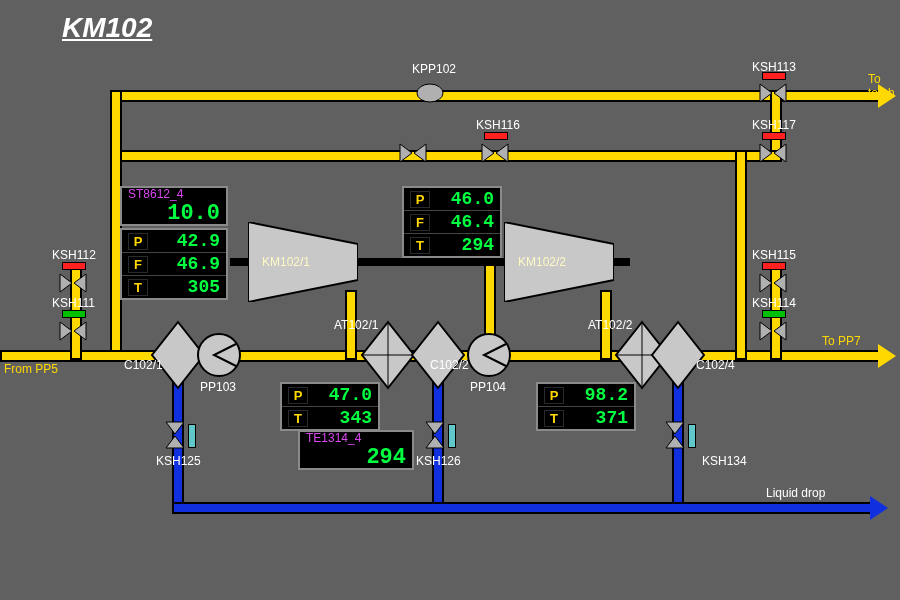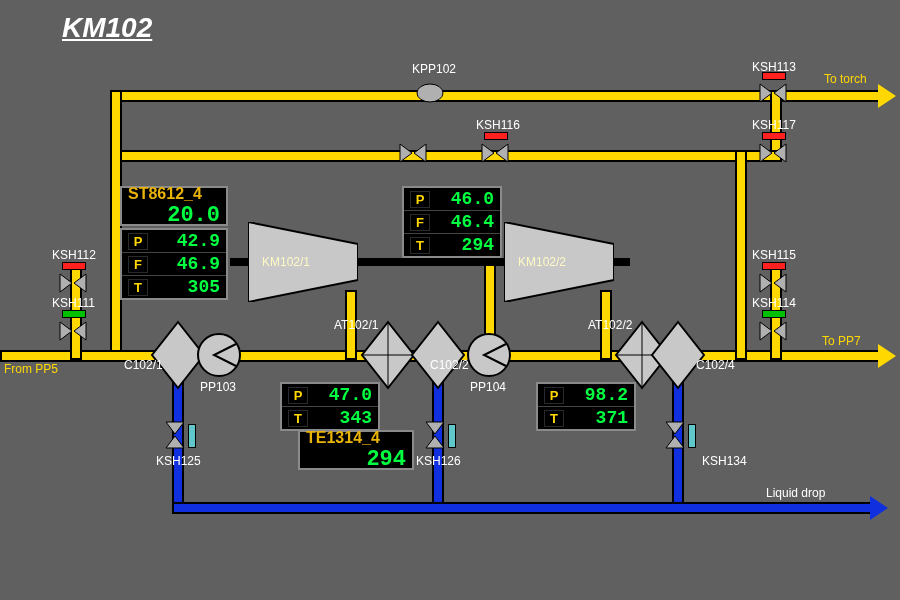--- a/index.html
+++ b/index.html
@@ -14,21 +14,21 @@
   .lbl{position:absolute;color:#fff;font-size:12px}
   .lbl.y{color:#ffd800}
   .lbl.tag{color:#fff;font-size:12px}
   
   .panel{position:absolute;background:#000;border:2px solid #8a8a8a;box-sizing:border-box}
   .row{display:flex;align-items:center;height:22px;border-bottom:1px solid #444;padding:0 6px}
   .row:last-child{border-bottom:none}
   .row .k{color:#ffd800;font-size:13px;font-weight:bold;width:18px;border:1px solid #2a2a2a;text-align:center;margin-right:6px}
   .row .v{color:#00ff40;font-size:18px;font-weight:bold;margin-left:auto;font-family:'Courier New',monospace}
   .single{display:flex;flex-direction:column;justify-content:center;padding:2px 6px}
-  .single .tag{color:#eab308;font-size:16px;font-weight:bold}
+  .single .tag{color:#d946ef;font-size:12px;font-weight:normal}
   .single .val{color:#00ff40;font-size:22px;font-weight:bold;text-align:right;font-family:'Courier New',monospace}
   
   .valve{position:absolute;width:30px;height:22px}
   .valve svg{width:30px;height:30px;position:absolute;top:-4px;left:0}
   .valve .bar{position:absolute;left:4px;top:-10px;width:22px;height:6px;border:1px solid #000}
   .valve .bar.red{background:#ff2020}
   .valve .bar.green{background:#00c000}
   
   .vvalve{position:absolute;width:22px;height:30px}
   .vvalve svg{width:30px;height:30px;position:absolute;left:-4px;top:0}
@@ -254,21 +254,21 @@
   <div class="pump" style="left:466px;top:332px">
     <svg width="46" height="46">
         <circle cx="23" cy="23" r="21" fill="#c8c8c8" stroke="#000" stroke-width="2"></circle>
         <polyline points="40,12 18,23 40,34" fill="none" stroke="#000" stroke-width="2"></polyline>
       </svg>
   </div>
   <div class="lbl tag" style="left:470px;top:380px">PP104</div>
 
   <div class="panel single" style="left:120px;top:186px;width:108px;height:40px">
     <span class="tag">ST8612_4</span>
-    <span class="val">20.0</span>
+    <span class="val">10.0</span>
   </div>
 
   <div class="panel" style="left:120px;top:228px;width:108px">
     <div class="row">
         <span class="k">P</span>
         <span class="v">42.9</span>
       </div>
     <div class="row">
         <span class="k">F</span>
         <span class="v">46.9</span>
@@ -314,16 +314,16 @@
         <span class="k">P</span>
         <span class="v">98.2</span>
       </div>
     <div class="row">
         <span class="k">T</span>
         <span class="v">371</span>
       </div>
   </div>
 
   <div class="lbl y" style="left:4px;top:362px">From PP5</div>
-  <div class="lbl y" style="left:824px;top:72px">To torch</div>
+  <div class="lbl y" style="left:868px;top:72px">To torch</div>
   <div class="lbl y" style="left:822px;top:334px">To PP7</div>
   <div class="lbl" style="left:766px;top:486px">Liquid drop</div>
 </div>
 
 </body></html>

